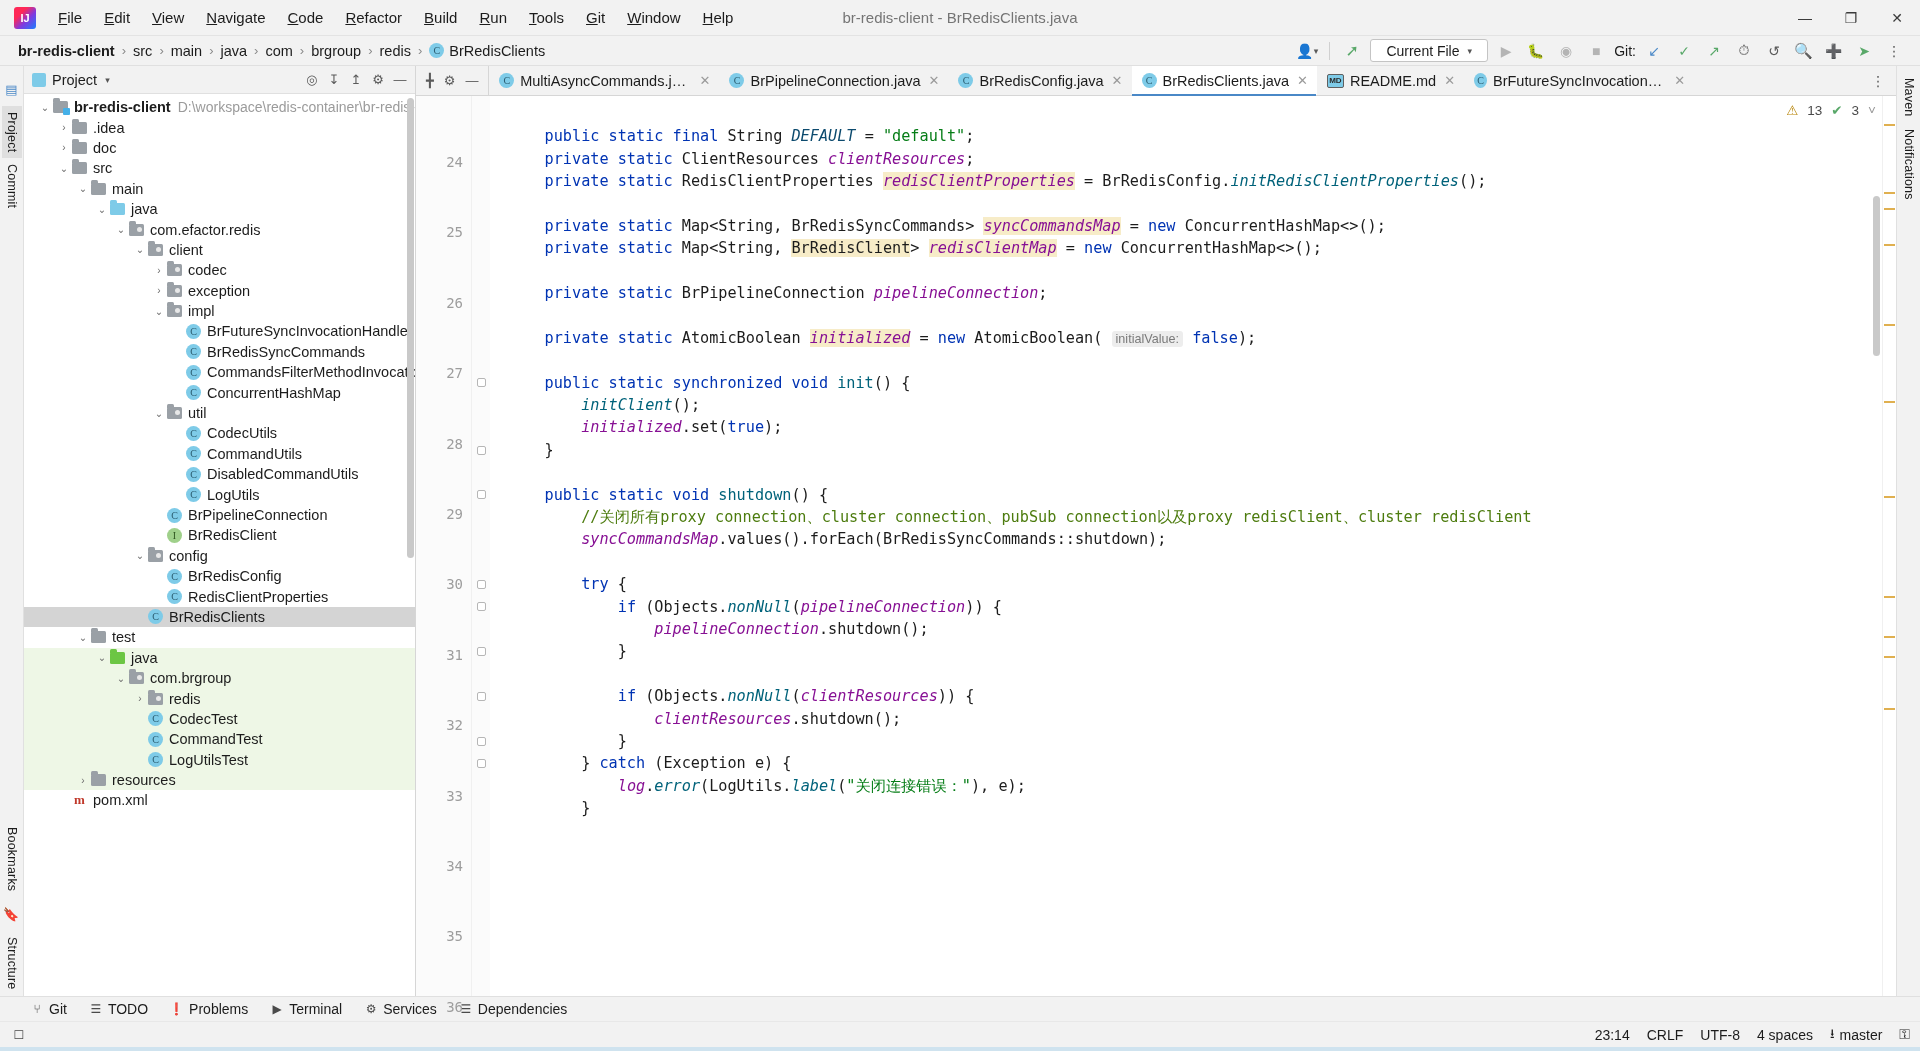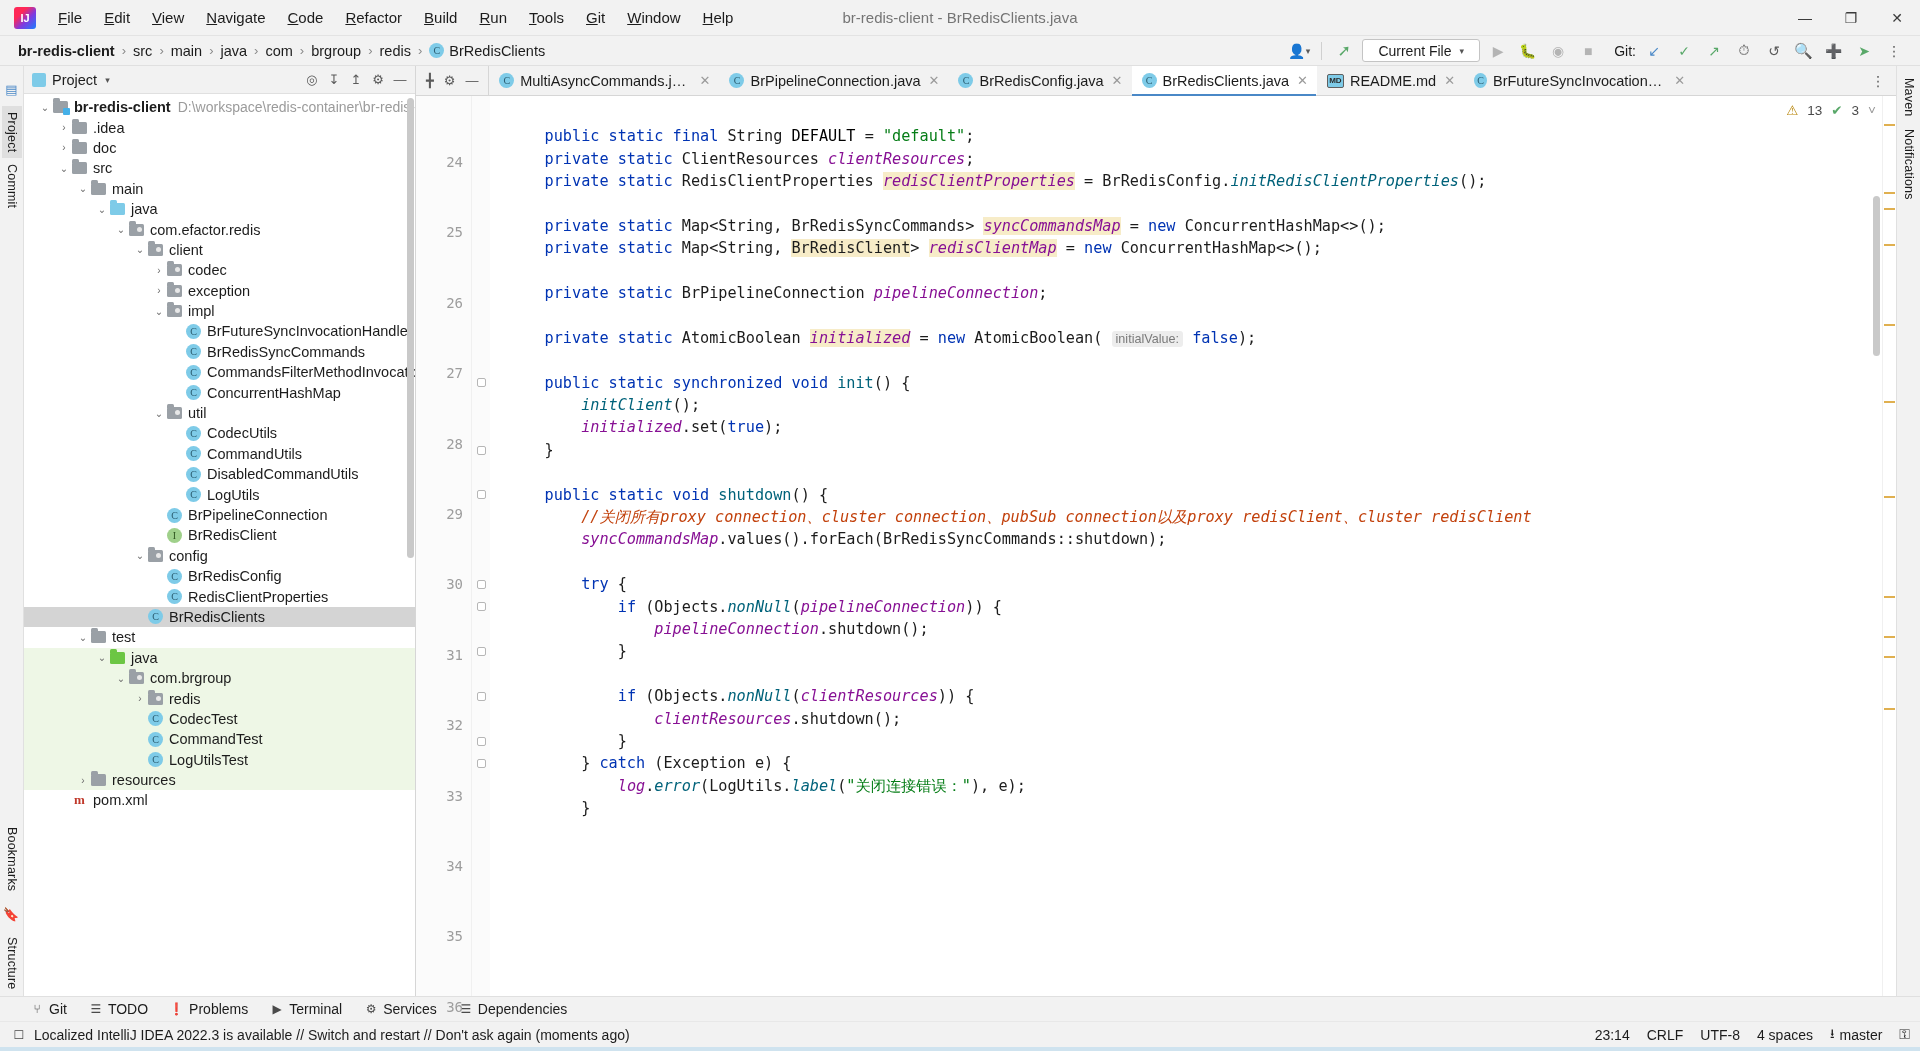--- a/index.html
+++ b/index.html
@@ -28,21 +28,21 @@
   .navbar { height:30px; background:#f2f2f2; display:flex; align-items:center; padding:0 8px 0 14px; border-bottom:1px solid #e0e0e0; }
   .crumbs { display:flex; align-items:center; font-size:14.5px; }
   .crumb { padding:2px 4px; }
   .crumb.root { font-weight:bold; }
   .sep { color:#8a8a8a; margin:0 3px; font-size:13px;}
   .navright { margin-left:auto; display:flex; align-items:center; gap:6px; padding-right:6px;}
   .tb-ico { width:24px;height:22px; display:flex;align-items:center;justify-content:center; color:#5a5a5a; font-size:14px; border-radius:3px;}
   .vsep { width:1px; height:18px; background:#d0d0d0; margin:0 4px;}
   .runcfg { height:23px; min-width:118px; border:1px solid #c4c4c4; border-radius:3px; background:#fff;
             display:flex;align-items:center;justify-content:center;gap:8px; padding:0 8px; font-size:14px;}
-  .gitlbl{font-size:14px;color:#1c1c1c;margin-left:8px;text-align:right;}
+  .gitlbl{font-size:14px;color:#1c1c1c;margin-left:0;text-align:right;}
 
   
   .main { flex:1; display:flex; min-height:0; }
 
   
   .railL { width:24px; background:#f2f2f2; border-right:1px solid #e0e0e0; display:flex; flex-direction:column; align-items:center; padding-top:6px; }
   .vtab { writing-mode:vertical-rl; font-size:12.5px; color:#1c1c1c; padding:6px 3px; letter-spacing:.2px;}
   .vtab.sel { background:#dfdfdf; }
   .vico { width:18px;height:18px; margin:8px 0; color:#4a4a4a; font-size:13px; display:flex;align-items:center;justify-content:center;}
 
@@ -96,24 +96,24 @@
   .gutter .g { height:22.4px; line-height:22.4px; padding-right:8px;margin-top:48px; }
   .foldcol { width:18px; background:#fbfbfb; flex:0 0 18px; padding-top:7px;}
   .foldcol .fm { height:22.4px; display:flex; align-items:center; justify-content:center; color:#a0a0a0; font-size:10px;}
   .code { flex:1; padding:7px 0 0 18px; font-family:"DejaVu Sans Mono", monospace; font-size:15.2px; overflow:hidden; position:relative; white-space:pre;}
   .code .ln { height:22.4px; line-height:22.4px; }
   .kw { color:#0033b3; }
   .fld { color:#871094; font-style:italic; }
   .fldh { color:#871094; font-style:italic; background:#f7ecc8; }
   .typeh { background:#f7ecc8; }
   .str { color:#067d17; }
-  .cmt { color:#c2410c; font-style:italic; }
+  .cmt { color:#4d7c0f; }
   .mth { color:#00627a; }
   .mthi { color:#00627a; font-style:italic; }
-  .cst { color:#000000; }
+  .cst { color:#0c4a6e; font-style:italic; }
   .hint { background:#ededed; color:#7a7a7a; font-size:12.6px; padding:1px 4px; border-radius:3px; font-family:"Liberation Sans",sans-serif;}
   .gray { color:#4b4b4b; }
 
   
   .markers { width:14px; background:#fff; position:relative; flex:0 0 14px; border-left:1px solid #f0f0f0;}
   .mk { position:absolute; right:1px; width:11px; height:2px; }
   .insp { position:absolute; top:4px; right:14px; display:flex; align-items:center; gap:9px; font-size:13.5px; color:#4a4a4a;
           background:#fff; padding:2px 6px; }
   .insp .w { color:#b8860b; }
   .insp .g2 { color:#59a869; }
@@ -666,21 +666,20 @@
         <span>Services</span>
       </div>
       <div class="hitem">
         <span class="hico">☰</span>
         <span>Dependencies</span>
       </div>
     </div>
 
   <div class="status">
     <span class="hico">☐</span>
-    <span class="msg">Localized IntelliJ IDEA 2022.3 is available // Switch and restart // Don't ask again (moments ago)</span>
     <span class="right">
       <span>23:14</span>
       <span>CRLF</span>
       <span>UTF-8</span>
       <span>4 spaces</span>
       <span style="display:flex;align-items:center;gap:5px">
         <span style="font-size:13px">⭳</span>
         <span>master</span>
       </span>
       <span>⚿</span>

